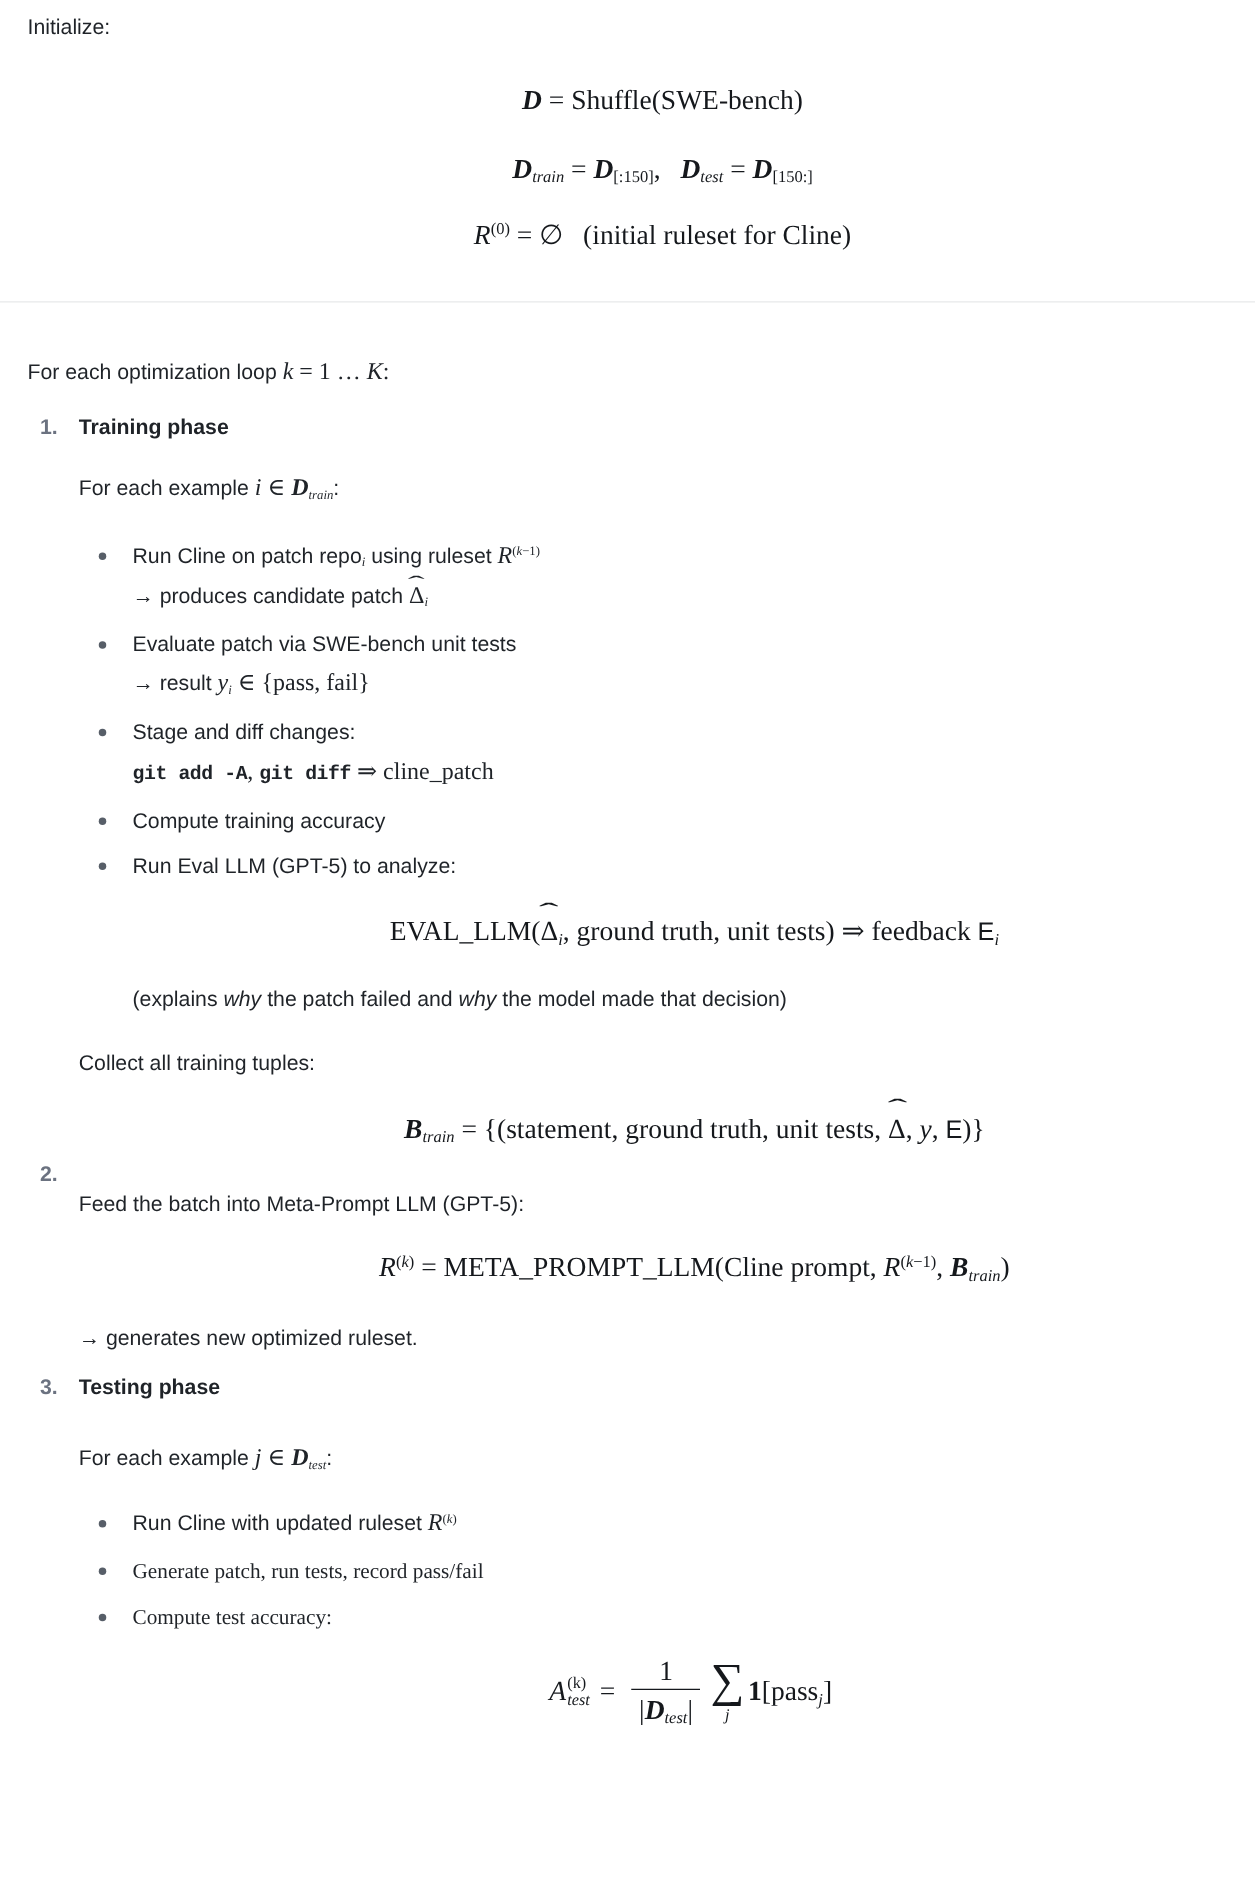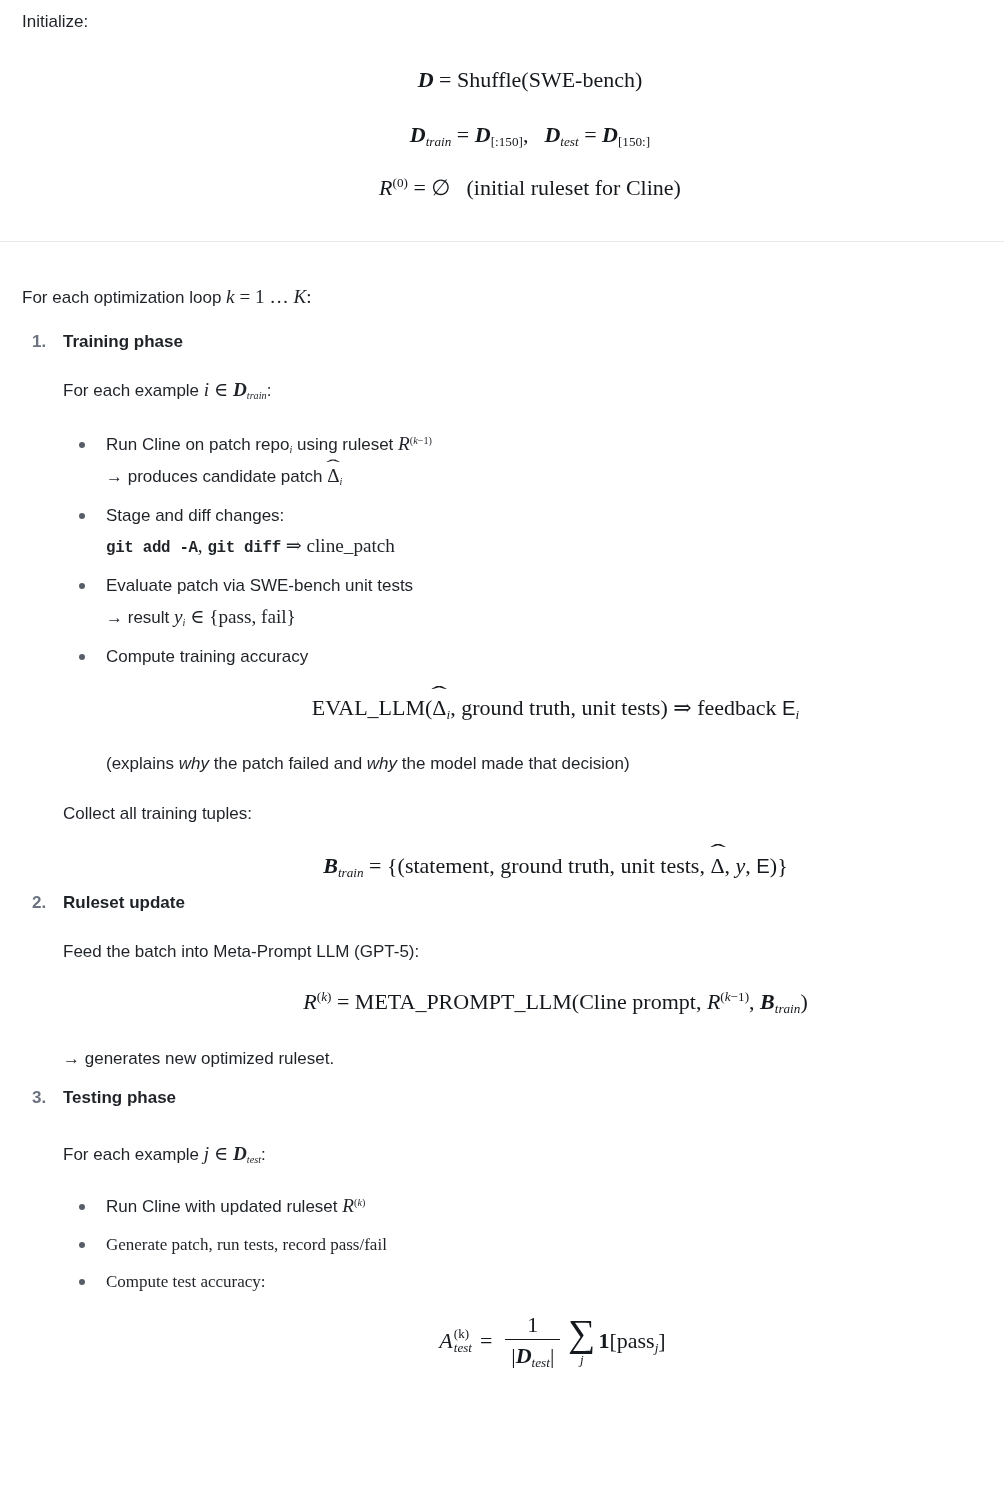--- a/index.html
+++ b/index.html
@@ -96,59 +96,66 @@
         <p><span>Run </span><span class="b">Cline</span><span> on patch </span><span class="b">repo</span><span class="imi sb">i</span><span> using ruleset </span><span class="imi">R</span><span class="im sp"><span>(</span><span class="it">k</span><span>−1)</span></span></p>
         <p class="sub2"><span>→ produces candidate patch </span><span class="im wh"><span class="hm">ˆ</span><span>Δ</span></span><span class="imi sb">i</span></p>
       </div>
     </div>
 
     <div class="brow mt14">
       <span class="bmark">
           <span class="bdot"></span>
         </span>
       <div class="bbody">
+        <p>Evaluate patch via SWE-bench unit tests</p>
+        <p class="sub2"><span>→ result </span><span class="imi">y</span><span class="imi sb">i</span><span class="im"> ∈ {pass, fail}</span></p>
+      </div>
+    </div>
+
+    <div class="brow mt14">
+      <span class="bmark">
+          <span class="bdot"></span>
+        </span>
+      <div class="bbody">
         <p>Stage and diff changes:</p>
         <p class="sub2"><span class="tt">git add -A</span><span class="im">, </span><span class="tt">git diff</span><span class="im"> ⇒ cline_patch</span></p>
       </div>
     </div>
 
     <div class="brow mt14">
       <span class="bmark">
           <span class="bdot"></span>
         </span>
       <div class="bbody">
-        <p>Evaluate patch via SWE-bench unit tests</p>
-        <p class="sub2"><span>→ result </span><span class="imi">y</span><span class="imi sb">i</span><span class="im"> ∈ {pass, fail}</span></p>
-      </div>
-    </div>
-
-    <div class="brow mt14">
-      <span class="bmark">
-          <span class="bdot"></span>
-        </span>
-      <div class="bbody">
         <p>Compute training accuracy</p>
       </div>
     </div>
 
+    <div class="brow mt12">
+      <span class="bmark">
+          <span class="bdot"></span>
+        </span>
+      <div class="bbody">
+        <p><span>Run </span><span class="b">Eval LLM</span><span> (GPT-5) to analyze:</span></p>
+      </div>
+    </div>
 
     <div class="display nudge2 mt24"><span>EVAL_LLM(</span><span class="wh"><span class="hm">ˆ</span><span>Δ</span></span><span class="sb dit">i</span><span>, ground truth, unit tests)</span><span> ⇒ </span><span>feedback </span><span class="sfm">E</span><span class="sb dit">i</span></div>
 
     <p class="mt28 indent1"><span>(explains </span><span class="it">why</span><span> the patch failed and </span><span class="it">why</span><span> the model made that decision)</span></p>
 
     <p class="mt26">Collect all training tuples:</p>
 
     <div class="display nudge2 mt24"><span class="cal">B</span><span class="sb dit">train</span><span> = {(statement, ground truth, unit tests, </span><span class="wh"><span class="hm">ˆ</span><span>Δ</span></span><span>, </span><span class="dit">y</span><span>, </span><span class="sfm">E</span><span>)}</span></div>
   </div>
 </div>
 
 <div class="orow mt10">
   <span class="onum">2.</span>
   <div class="obody">
-    <p class="otitle">Ruleset update</p>
 
     <p class="mt34"><span>Feed the batch into </span><span class="b">Meta-Prompt LLM (GPT-5)</span><span>:</span></p>
 
     <div class="display nudge2 mt22"><span class="dit">R</span><span class="sp"><span>(</span><span class="dit">k</span><span>)</span></span><span> = META_PROMPT_LLM(Cline prompt, </span><span class="dit">R</span><span class="sp"><span>(</span><span class="dit">k</span><span>−1)</span></span><span>, </span><span class="cal">B</span><span class="sb dit">train</span><span>)</span></div>
 
     <p class="mt30">→ generates new optimized ruleset.</p>
   </div>
 </div>
 
 <div class="orow mt14">

